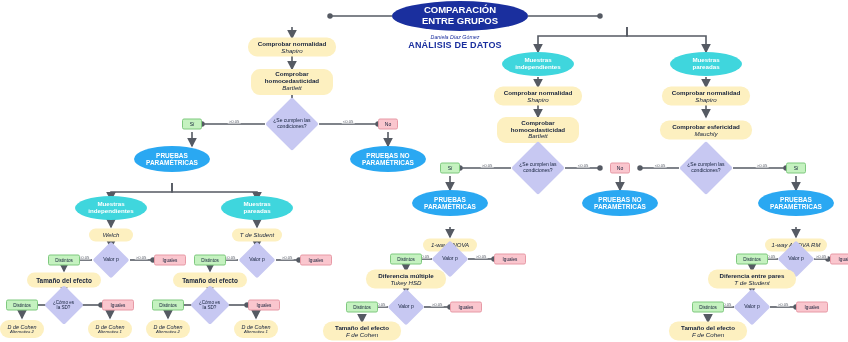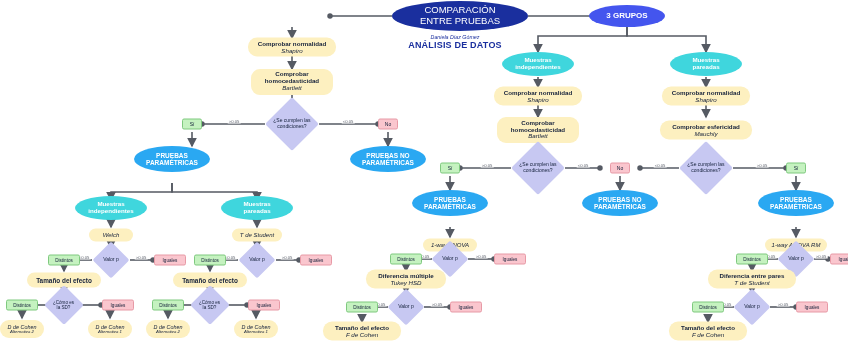--- a/index.html
+++ b/index.html
@@ -7,21 +7,21 @@
        font-family:"Liberation Sans","DejaVu Sans",sans-serif;
        -webkit-font-smoothing:antialiased;}
   #canvas{position:absolute;left:0;top:0;width:848px;height:342px;}
   svg.edges{position:absolute;left:0;top:0;width:848px;height:342px;pointer-events:none;}
 
   .node{position:absolute;box-sizing:border-box;display:flex;flex-direction:column;
         align-items:center;justify-content:center;text-align:center;line-height:1.12;
         transform:translate(-50%,-50%);}
 
   
-  .n-root{background:#1a2f9e;border-radius:50%;color:#ffffff;font-weight:normal;text-align:center;}
+  .n-root{background:#1a2f9e;border-radius:50%;color:#ffffff;font-weight:bold;text-align:center;}
   
   .n-group{background:#4455ee;border-radius:50%;color:#ffffff;font-weight:bold;}
   
   .n-test{background:#2aa8f2;border-radius:50%;color:#ffffff;font-weight:bold;}
   
   .n-sample{background:#3fd6dd;border-radius:50%;color:#ffffff;font-weight:bold;}
   
   .n-proc{background:#fdf0c0;border-radius:9px;color:#14203a;}
   .n-proc .ttl{font-weight:bold;}
   .n-proc .sub{font-style:italic;}
@@ -126,32 +126,29 @@
     <path d="M752,266 L752,271"></path>
     <path d="M752,287 L752,293"></path>
     <path d="M734,307 L718,307" marker-end="url(#dot)"></path>
     <path d="M770,307 L796,307" marker-end="url(#dot)"></path>
     <path d="M708,314 L708,322"></path>
   </g>
 </svg>
 
 <div class="node n-root" style="left:460px;top:16px;width:136px;height:30px;font-size:9.5px;">
   <span>COMPARACIÓN</span>
-  <span>ENTRE PRUEBAS</span>
+  <span>ENTRE GRUPOS</span>
 </div>
 
 <div class="titleblock" style="left:455px;top:34px;width:200px;">
   <div class="author" style="font-size:5.3px;">Daniela Díaz Gómez</div>
   <div class="subtitle" style="font-size:9px;">ANÁLISIS DE DATOS</div>
 </div>
 
 
-<div class="node n-group" style="left:627px;top:16px;width:76px;height:22px;font-size:8px;">
-  <span>3 GRUPOS</span>
-</div>
 
 <div class="node n-proc" style="left:292px;top:47px;width:88px;height:19px;font-size:6.2px;">
   <span class="ttl">Comprobar normalidad</span>
   <span class="sub">Shapiro</span>
 </div>
 
 <div class="node n-proc" style="left:292px;top:81.5px;width:82px;height:26px;font-size:6.2px;">
   <span class="ttl">Comprobar</span>
   <span class="ttl">homocedasticidad</span>
   <span class="sub">Bartlett</span>

